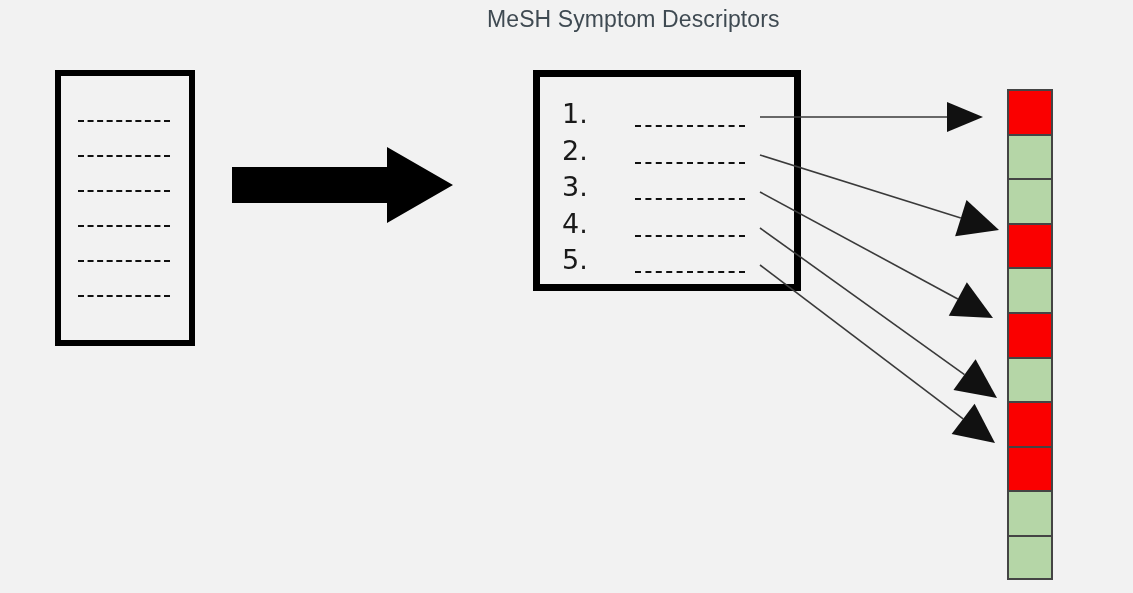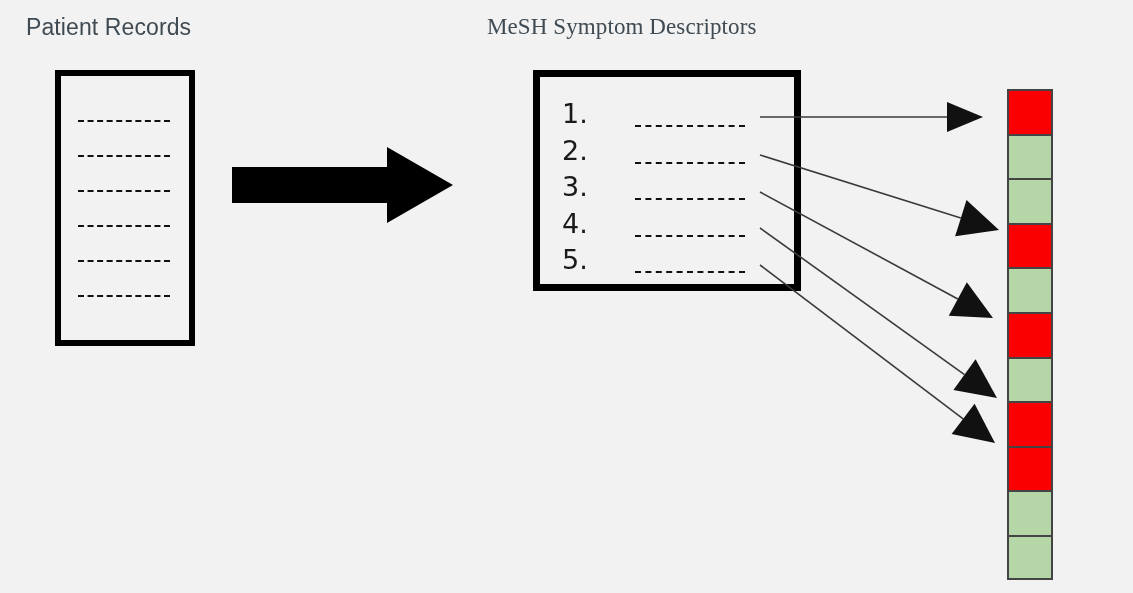--- a/index.html
+++ b/index.html
@@ -23,21 +23,21 @@
 
   .section-label {
     position: absolute;
     font-size: 23px;
     color: #3f4a52;
     font-weight: 400;
     white-space: nowrap;
     letter-spacing: 0.1px;
   }
   #label-patient-records { left: 26px;  top: 14px; }
-  #label-mesh           { left: 487px; top: 14px; font-family: Liberation Serif, serif; }
+  #label-mesh           { left: 487px; top: 6px; }
   #label-patient-vector { left: 921px; top: 14px; }
 
   
   #records-box {
     position: absolute;
     left: 55px;
     top: 70px;
     width: 140px;
     height: 276px;
     border: 6px solid #000000;
@@ -129,21 +129,20 @@
   }
   .vec-cell:last-child {
     border-bottom-width: 2px;
   }
 </style>
 </head>
 <body>
 
 <div id="stage">
 
-  <div class="section-label" id="label-patient-records">Patient Records</div>
   <div class="section-label" id="label-mesh">MeSH Symptom Descriptors</div>
 
   <div id="records-box">
     <div class="rec-lines" id="rec-lines">
         <div class="rec-line" style="top: 44px;"></div>
         <div class="rec-line" style="top: 79px;"></div>
         <div class="rec-line" style="top: 114px;"></div>
         <div class="rec-line" style="top: 149px;"></div>
         <div class="rec-line" style="top: 184px;"></div>
         <div class="rec-line" style="top: 219px;"></div>

